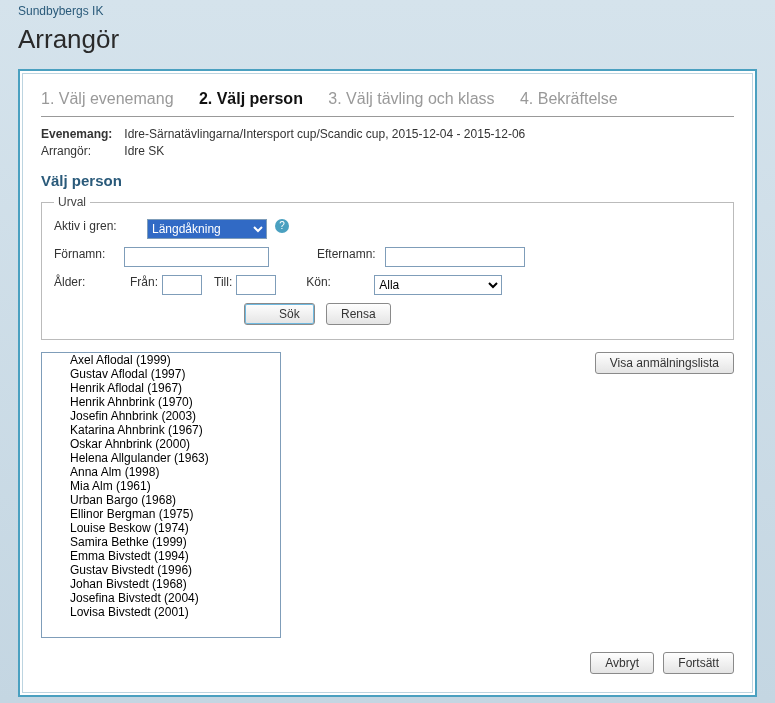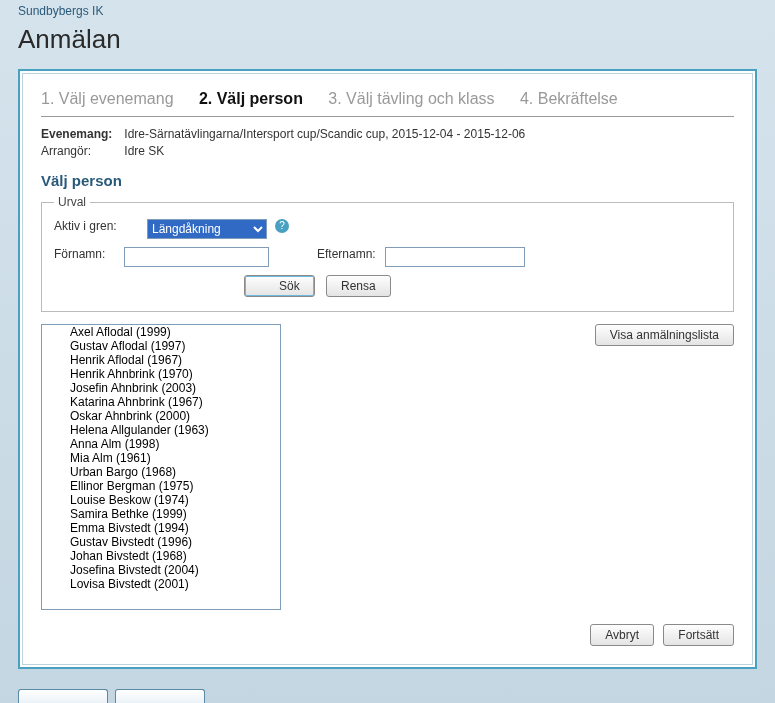--- a/index.html
+++ b/index.html
@@ -182,21 +182,21 @@
       margin-right: 4px;
       border-radius: 3px 3px 0 0;
       min-width: 90px;
       height: 16px;
     }
   </style>
 </head>
 <body>
 
 <div class="top-breadcrumb">Sundbybergs IK</div>
-<h1 class="page-title">Anmälan</h1>
+<h1 class="page-title">Arrangör</h1>
 
 <div class="panel-outer">
   <div class="panel-inner">
 
     <div class="steps">
       <span class="step">1. Välj evenemang</span>
       <span class="step active">2. Välj person</span>
       <span class="step">3. Välj tävling och klass</span>
       <span class="step">4. Bekräftelse</span>
     </div>
@@ -223,20 +223,31 @@
         <span class="help-icon">?</span>
       </div>
 
       <div class="filter-row">
         <span class="filter-label">Förnamn:</span>
         <input type="text" style="width: 145px;">
         <span class="filter-col2-label">Efternamn:</span>
         <input type="text" style="width: 140px;">
       </div>
 
+      <div class="filter-row">
+        <span class="filter-label">Ålder:</span>
+        <span class="filter-sublabel">Från:</span>
+        <input type="text" style="width: 40px;">
+        <span class="filter-sublabel" style="margin-left:12px">Till:</span>
+        <input type="text" style="width: 40px;">
+        <span class="filter-col2-label" style="margin-left:30px">Kön:</span>
+        <select class="sel" style="width:128px">
+          <option>Alla</option>
+        </select>
+      </div>
 
       <div class="btn-row">
         <button class="btn primary">Sök</button>
         <button class="btn">Rensa</button>
       </div>
     </fieldset>
 
     <div class="middle-row">
       <div class="listbox" id="person-listbox">
           <div class="listbox-item">Axel Aflodal (1999)</div>

